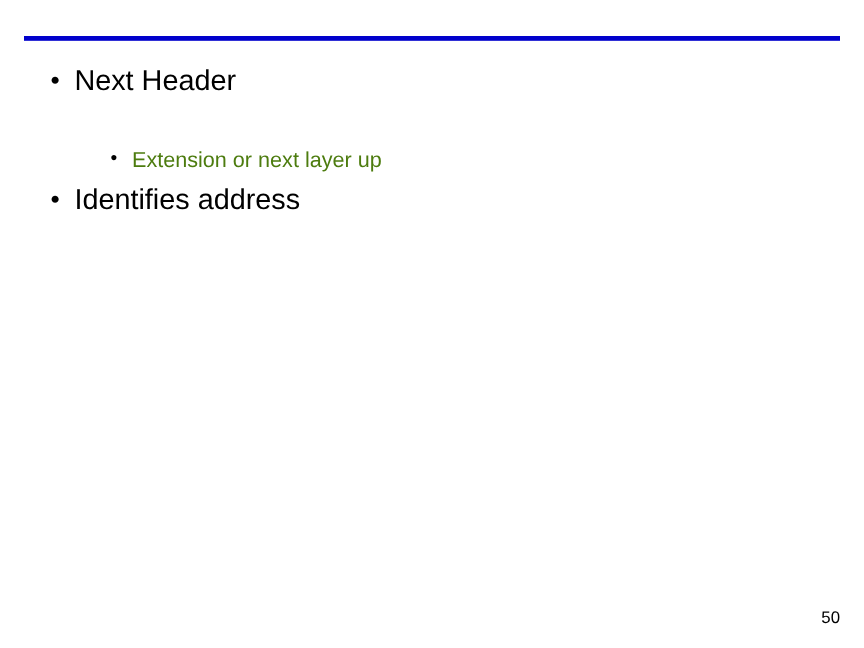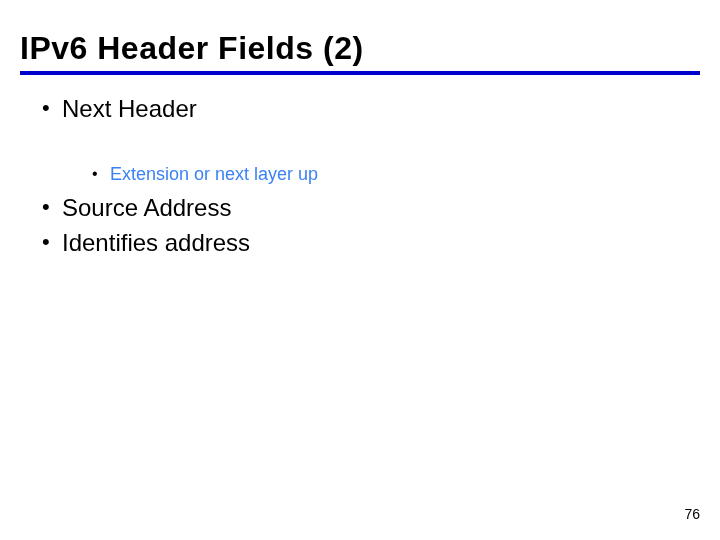--- a/index.html
+++ b/index.html
@@ -63,21 +63,21 @@
       margin-bottom: 2px;
     }
     .dash-level-2::before {
       content: "—";
       position: absolute;
       left: 40px;
       color: #000000;
     }
     .bullet-level-3 {
       font-size: 18px;
-      color: #3b82f6;
+      color: #4d7c0f;
       padding-left: 90px;
       position: relative;
       line-height: 1.5;
       margin-bottom: 4px;
       margin-top: 36px;
     }
     .bullet-level-3::before {
       content: "•";
       position: absolute;
       left: 72px;
@@ -91,22 +91,20 @@
       right: 20px;
       font-size: 14px;
       color: #000000;
       font-family: Verdana, Geneva, sans-serif;
     }
   </style>
 </head>
 <body>
 
 <div class="slide">
-  <h1 class="title">IPv6 Header Fields (2)</h1>
   <hr class="title-rule">
   <ul class="bullet-list">
     <li class="bullet-level-1">Next Header</li>
     <li class="bullet-level-3">Extension or next layer up</li>
-    <li class="bullet-level-1">Source Address</li>
     <li class="bullet-level-1">Identifies address</li>
   </ul>
-  <div class="page-number">76</div>
+  <div class="page-number">50</div>
 </div>
 
 </body></html>

